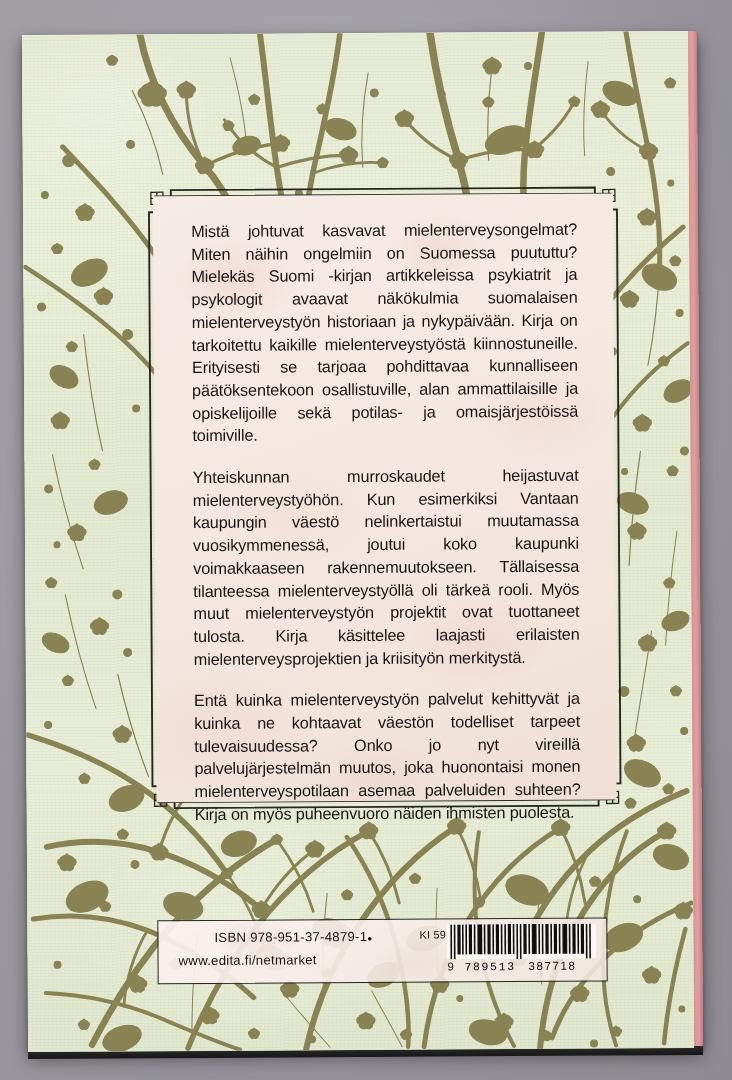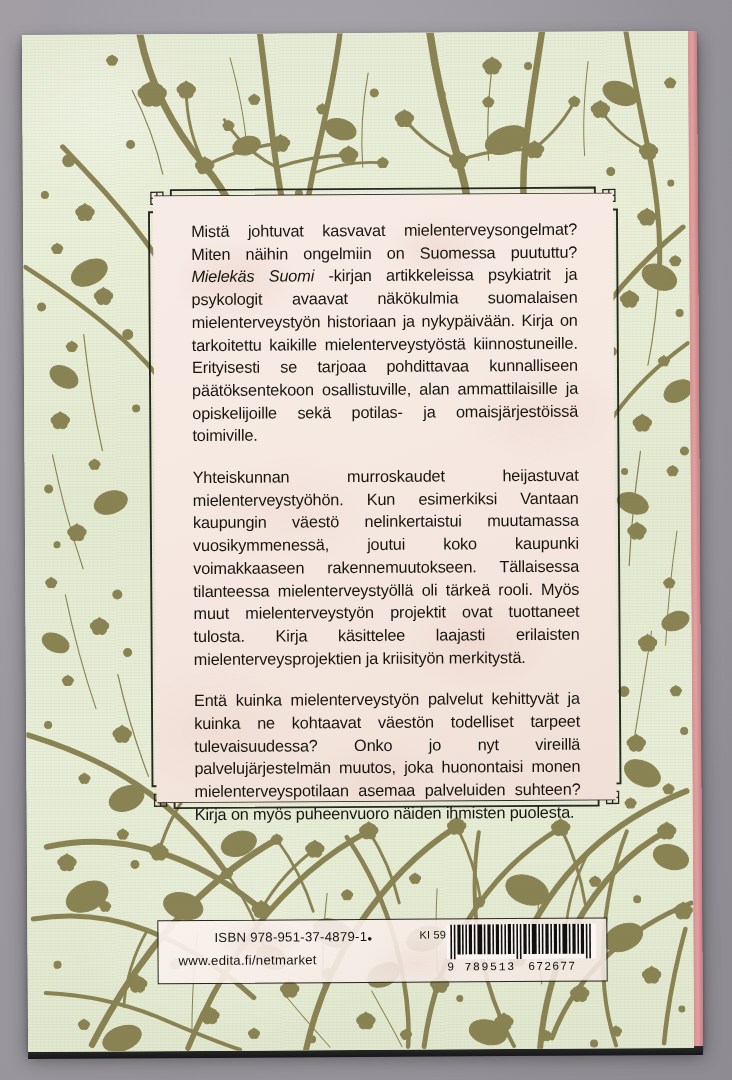--- a/index.html
+++ b/index.html
@@ -89,21 +89,21 @@
     position:absolute;left:38px;top:24px;width:386px;
     color:#181410;
     font-size:16.3px;
     line-height:22.7px;
     text-align:justify;
     letter-spacing:-0.15px;
     font-family:"Liberation Sans", sans-serif;
   }
   .blurb p{margin:0 0 19px 0;}
   .blurb p:last-child{margin-bottom:0;}
-  .blurb .it{font-style:italic;}
+  .blurb .it{}
 
   
   .isbn-box{
     position:absolute;left:130px;top:886px;width:448px;height:62px;
     border:1.4px solid #2a2622;
     background:linear-gradient(150deg,rgba(250,242,238,.94) 0%,rgba(246,236,230,.90) 55%,rgba(242,231,224,.88) 100%);
   }
   .isbn-mottle{
     position:absolute;inset:0;opacity:.45;
     background:
@@ -480,19 +480,19 @@
               <rect x="126" y="0" width="3.2" height="30"></rect>
             <rect x="131" y="0" width="1.6" height="30"></rect>
               <rect x="134.4" y="0" width="3.2" height="30"></rect>
             <rect x="139.4" y="0" width="1.6" height="35"></rect>
               <rect x="142.8" y="0" width="1.6" height="35"></rect>
           </g>
         </svg>
         <div class="bc-digits">
           <span class="bc-d-lead">9</span>
           <span class="bc-d-a">789513</span>
-          <span class="bc-d-b">672677</span>
+          <span class="bc-d-b">387718</span>
         </div>
       </div>
     </div>
 
   </div>
 </div>
 
 </body></html>

